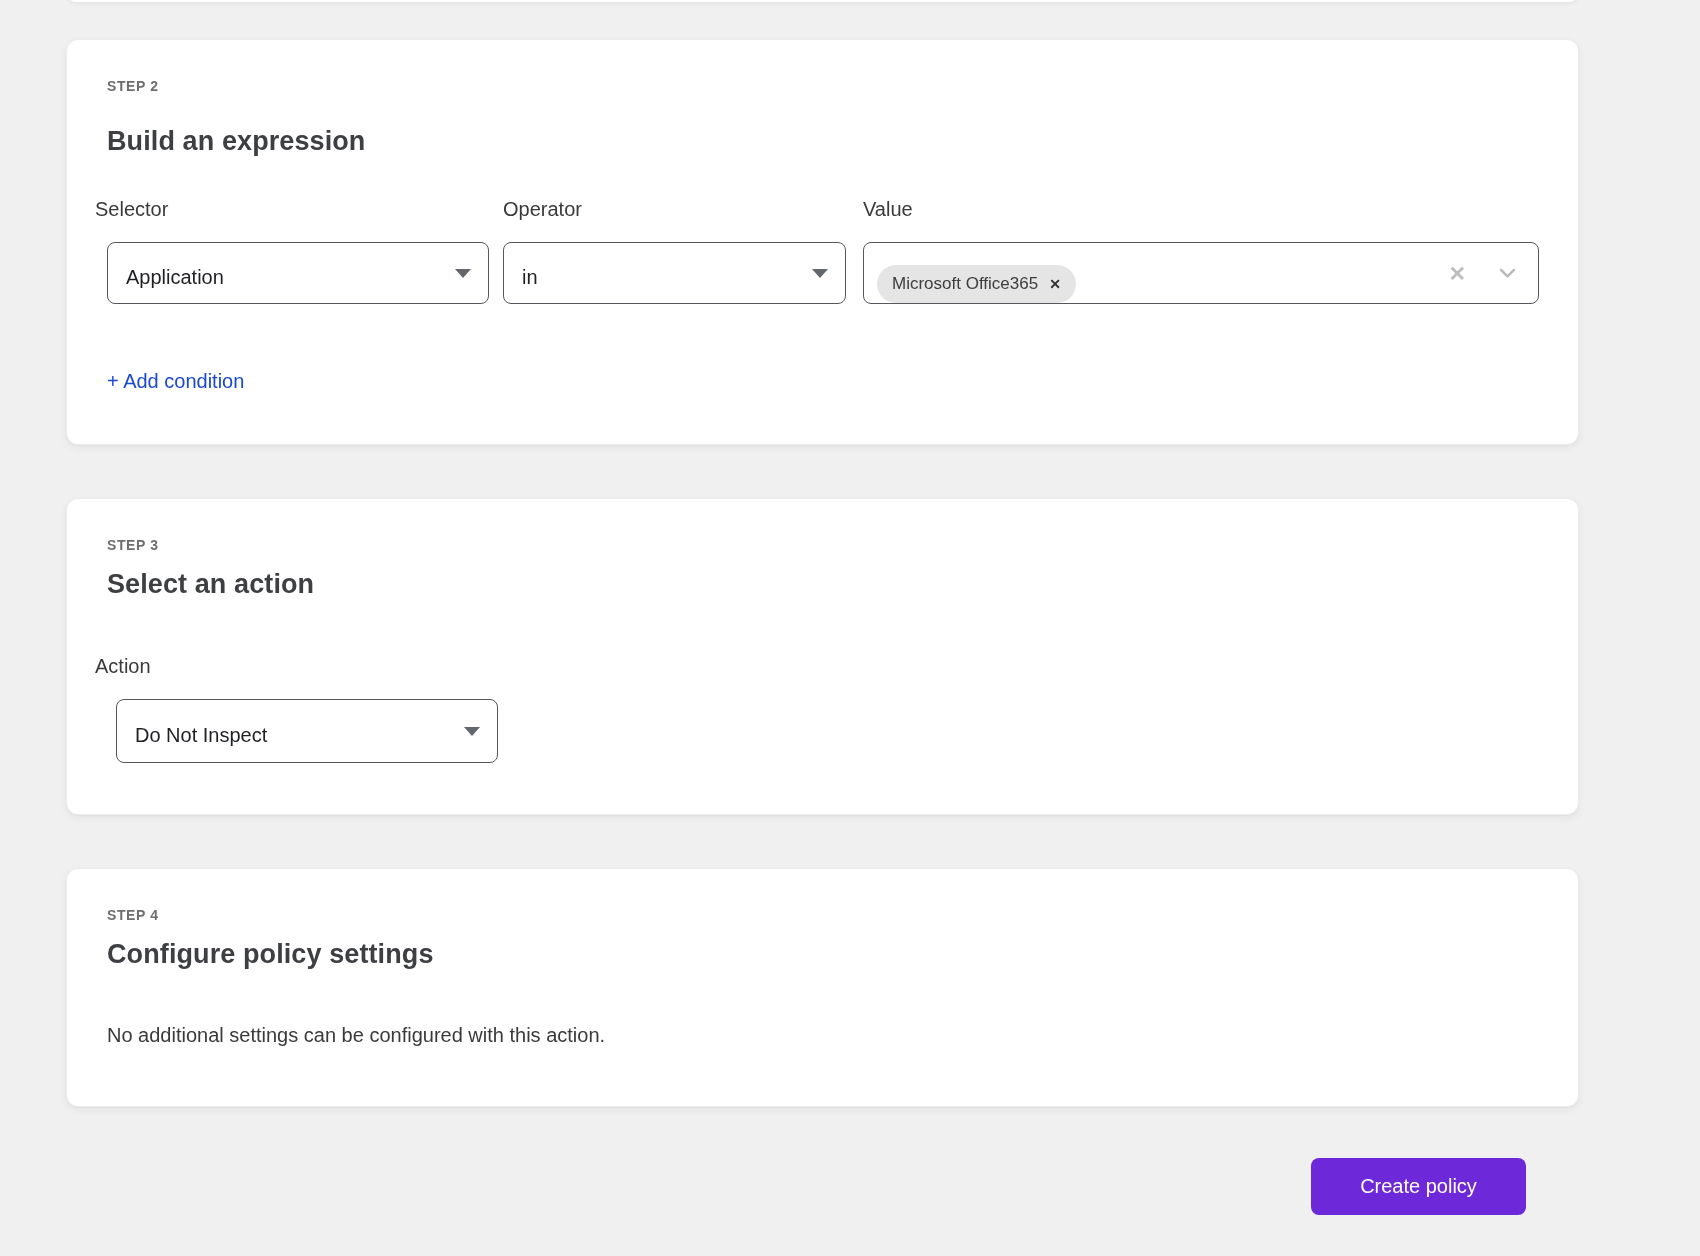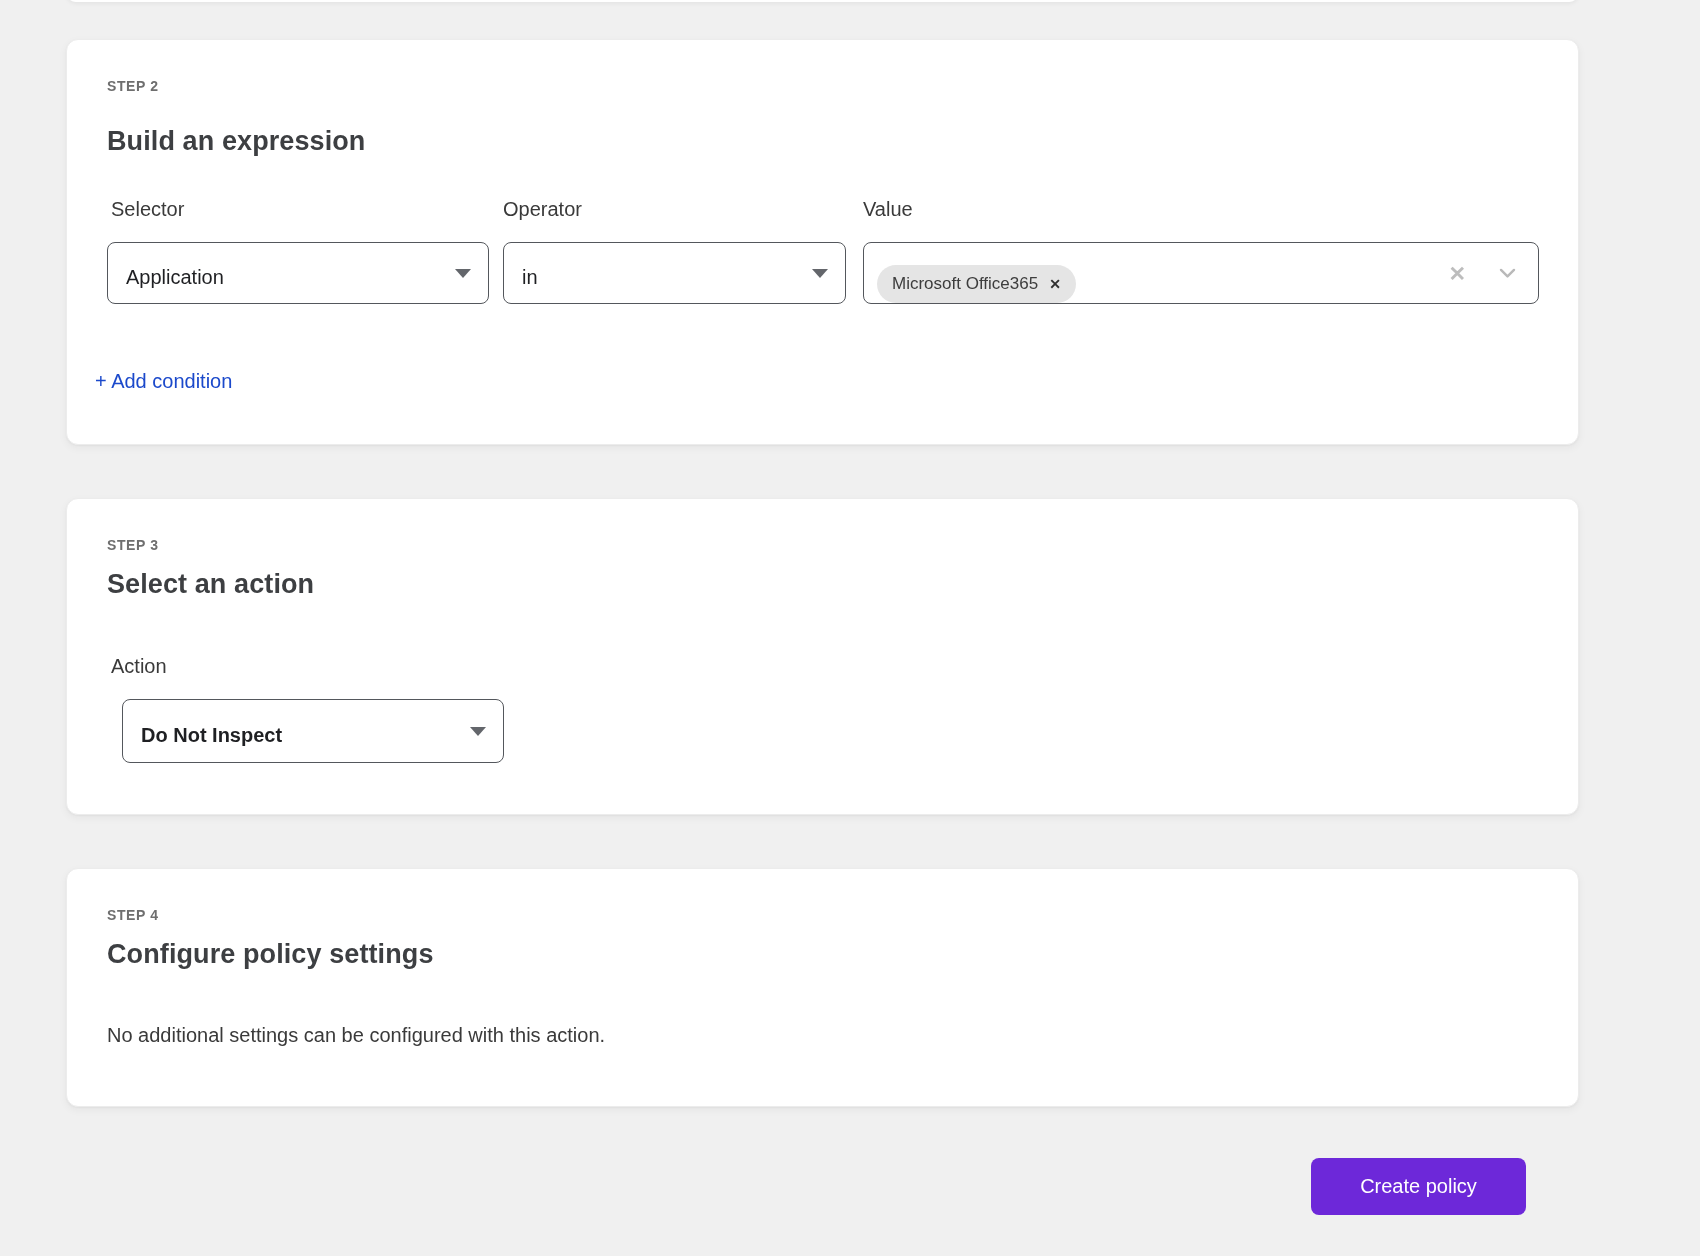--- a/index.html
+++ b/index.html
@@ -57,21 +57,21 @@
   .card-step3 .card-title { top: 70px; }
   .card-step4 .step-label { top: 38px; }
   .card-step4 .card-title { top: 70px; text-align: center; }
 
   .field-label {
     position: absolute;
     font-size: 20px;
     color: #3a3a3a;
     top: 158px;
   }
-  .lbl-selector { left: 44px; }
+  .lbl-selector { left: 28px; }
   .lbl-operator { left: 436px; }
   .lbl-value    { left: 796px; }
 
   .dropdown {
     position: absolute;
     top: 202px;
     height: 62px;
     border: 1px solid #54575c;
     border-radius: 8px;
     background: #fff;
@@ -139,29 +139,29 @@
   .ms-chevron {
     position: absolute;
     right: 22px; top: 50%;
     transform: translateY(-46%);
     display: inline-flex;
     cursor: pointer;
   }
 
   .add-condition {
     position: absolute;
-    left: 28px; top: 330px;
+    left: 40px; top: 330px;
     font-size: 20px;
     color: #1b49cb;
     text-decoration: none;
     cursor: pointer;
   }
 
   .lbl-action { top: 156px; }
-  .dd-action  { top: 200px; left: 55px; width: 382px; height: 64px; font-weight: bold; }
+  .dd-action  { top: 200px; left: 49px; width: 382px; height: 64px; }
 
   .settings-note {
     position: absolute;
     left: 40px; top: 155px;
     font-size: 20px;
     color: #3a3a3a;
   }
 
   .create-policy {
     position: absolute;

